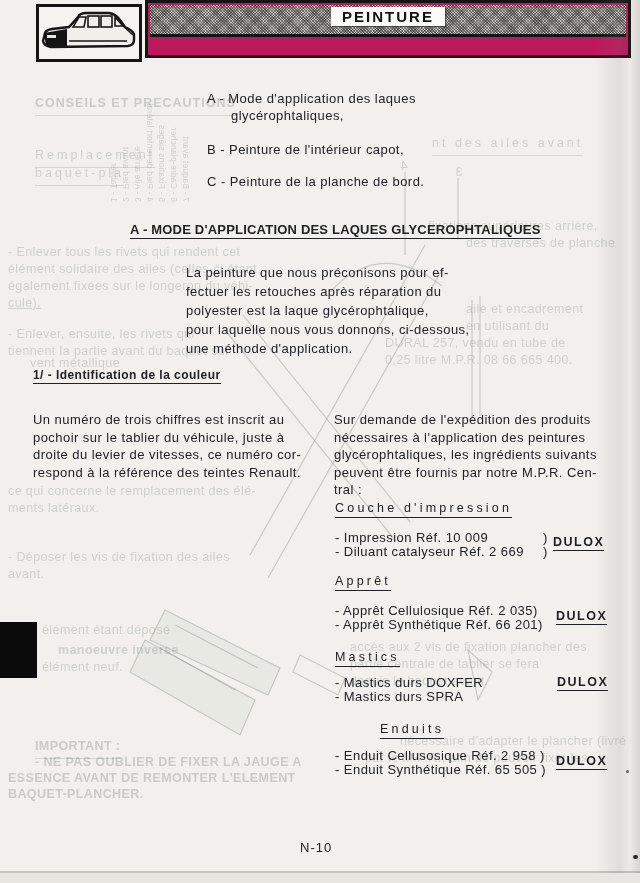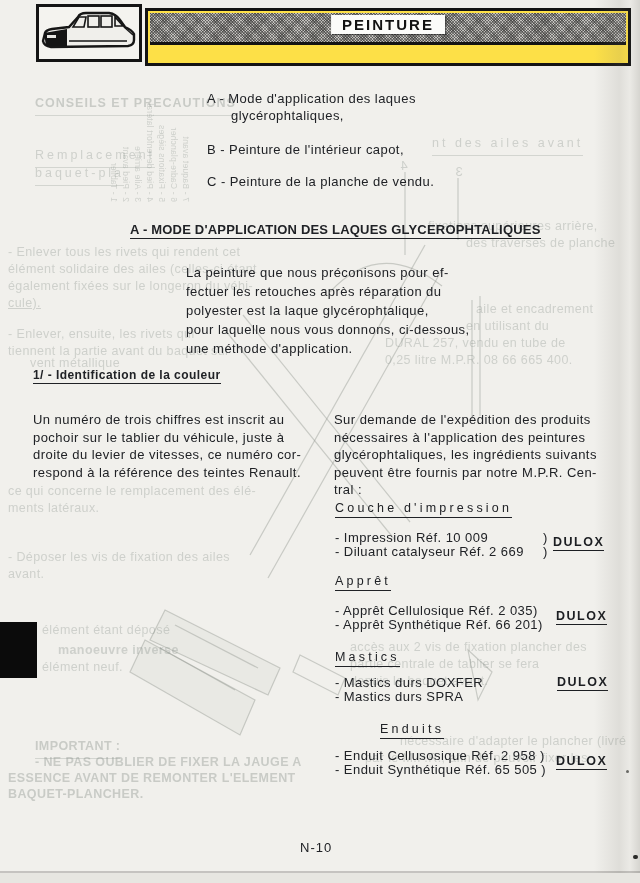--- a/index.html
+++ b/index.html
@@ -11,22 +11,22 @@
   .u{border-bottom:1.6px solid #202226;padding-bottom:1px;}
   .lh17{line-height:17.6px;}
   .sp-title{letter-spacing:3.2px;font-size:12.5px;border-bottom:1.3px solid #202226;padding-bottom:2px;}
   .dulox{position:absolute;font-weight:bold;font-size:12.5px;letter-spacing:1.5px;color:#1c1e22;
          border-bottom:1.7px solid #1c1e22;padding-bottom:1px;white-space:nowrap;}
   .paren{position:absolute;left:208px;top:0;}
   .row{position:absolute;width:280px;white-space:nowrap;color:#202226;font-size:13px;letter-spacing:.45px;}
   
   .car-box{position:absolute;left:36px;top:4px;width:106px;height:58px;border:3px solid #141414;
            background:#f4f3ef;box-sizing:border-box;}
-  .banner{position:absolute;left:145px;top:8px;width:486px;height:58px;border:3px solid #141414;
-          background:#fde047;box-sizing:border-box;}
+  .banner{position:absolute;left:145px;top:0;width:486px;height:58px;border:3px solid #141414;
+          background:#be185d;box-sizing:border-box;}
   .hatch{position:absolute;left:2px;right:2px;top:2px;height:29px;border-bottom:3px solid #141414;
          background-color:#b7b5b0;
          background-image:
            repeating-linear-gradient(45deg, rgba(35,35,35,.5) 0 1px, rgba(255,255,255,0) 1px 2px),
            repeating-linear-gradient(-45deg, rgba(35,35,35,.4) 0 1px, rgba(220,220,220,.25) 1px 2px),
            repeating-linear-gradient(90deg, rgba(0,0,0,.05) 0 16px, rgba(255,255,255,.07) 16px 32px);}
   .title-box{position:absolute;left:50%;top:2px;transform:translateX(-50%);background:#fbfbf9;
              color:#121212;font-weight:bold;font-size:15px;letter-spacing:2px;padding:1px 11px;
              box-shadow:1px 1px 0 rgba(20,20,20,.55);white-space:nowrap;}
   
@@ -84,21 +84,21 @@
 4 - Pied de renfort latéral
 3 - Aile arrière
 2 - Pied avant
 1 - Tablier</div>
   <div class="ghost" style="left:428px;top:219px;">fixations supérieures arrière,</div>
   <div class="ghost" style="left:466px;top:236px;">des traverses de planche</div>
   <div class="ghost" style="left:8px;top:245px;">- Enlever tous les rivets qui rendent cet</div>
   <div class="ghost" style="left:8px;top:262px;">élément solidaire des ailes (celles-ci étant</div>
   <div class="ghost" style="left:8px;top:279px;">également fixées sur le longeron du véhi-</div>
   <div class="ghost" style="left:8px;top:296px;text-decoration:underline;">cule).</div>
-  <div class="ghost" style="left:466px;top:302px;margin-left:10px;">aile et encadrement</div>
+  <div class="ghost" style="left:466px;top:302px;">aile et encadrement</div>
   <div class="ghost" style="left:466px;top:319px;">en utilisant du</div>
   <div class="ghost" style="left:385px;top:336px;">DURAL 257, vendu en tube de</div>
   <div class="ghost" style="left:385px;top:353px;">0,25 litre   M.P.R.   08 66 665 400.</div>
   <div class="ghost" style="left:8px;top:344px;">tiennent la partie avant du baquet sur</div>
   <div class="ghost" style="left:8px;top:327px;">- Enlever, ensuite, les rivets qui</div>
   <div class="ghost" style="left:8px;top:484px;">ce qui concerne le remplacement des élé-</div>
   <div class="ghost" style="left:8px;top:501px;">ments latéraux.</div>
   <div class="ghost" style="left:8px;top:550px;">- Déposer les vis de fixation des ailes</div>
   <div class="ghost" style="left:8px;top:567px;">avant.</div>
   <div class="ghost" style="left:42px;top:623px;">élément étant déposé</div>
@@ -132,21 +132,21 @@
   </div>
   <div class="banner">
     <div class="hatch">
       <span class="title-box">PEINTURE</span>
     </div>
   </div>
 
   <div class="t" style="left:207px;top:89px;">A - Mode d'application des laques</div>
   <div class="t" style="left:231px;top:106px;">glycérophtaliques,</div>
   <div class="t" style="left:207px;top:140px;">B - Peinture de l'intérieur capot,</div>
-  <div class="t" style="left:207px;top:172px;">C - Peinture de la planche de vendu.</div>
+  <div class="t" style="left:207px;top:172px;">C - Peinture de la planche de bord.</div>
 
   <div class="t b" style="left:130px;top:220px;width:380px;text-align:center;white-space:nowrap;font-size:13px;letter-spacing:.2px;">
     <span class="u">A - MODE D'APPLICATION DES LAQUES GLYCEROPHTALIQUES</span>
   </div>
 
   <div class="t" style="left:186px;top:263px;">
     <div>La peinture que nous préconisons pour ef-</div>
     <div>fectuer les retouches après réparation du</div>
     <div>polyester est la laque glycérophtalique,</div>
     <div>pour laquelle nous vous donnons, ci-dessous,</div>

